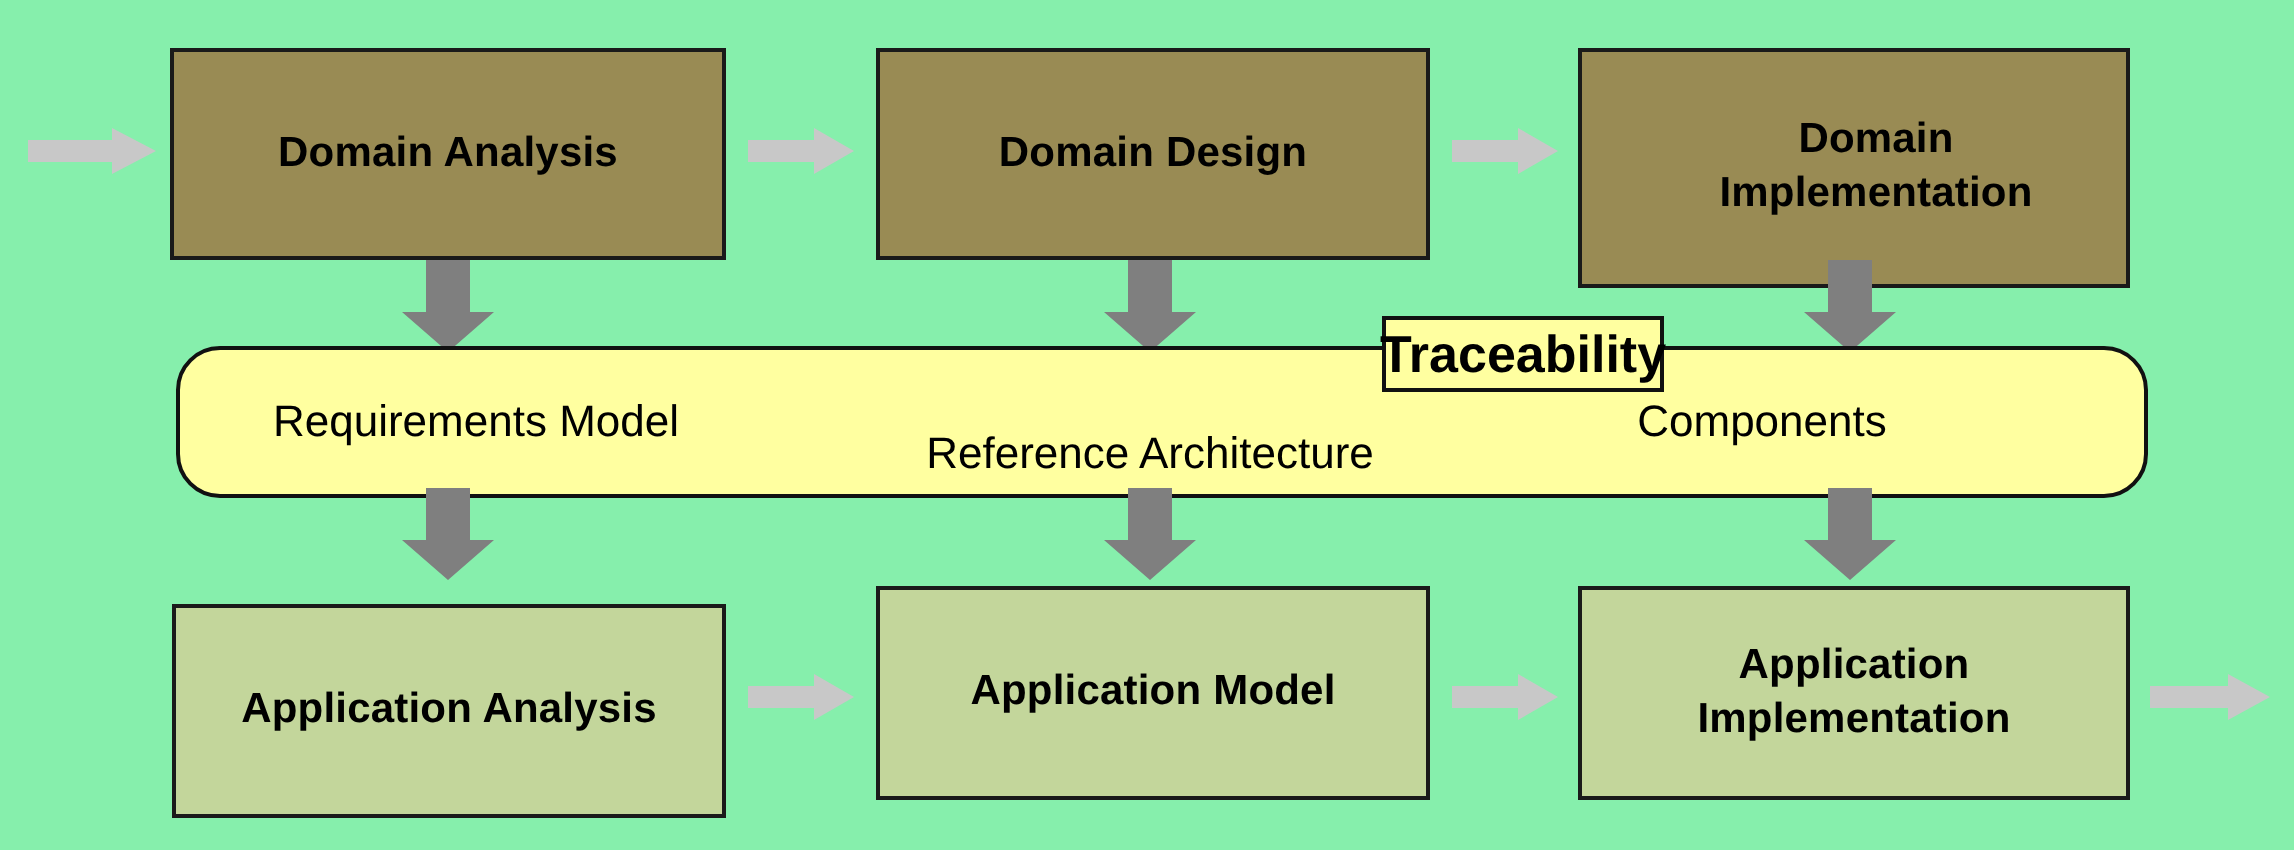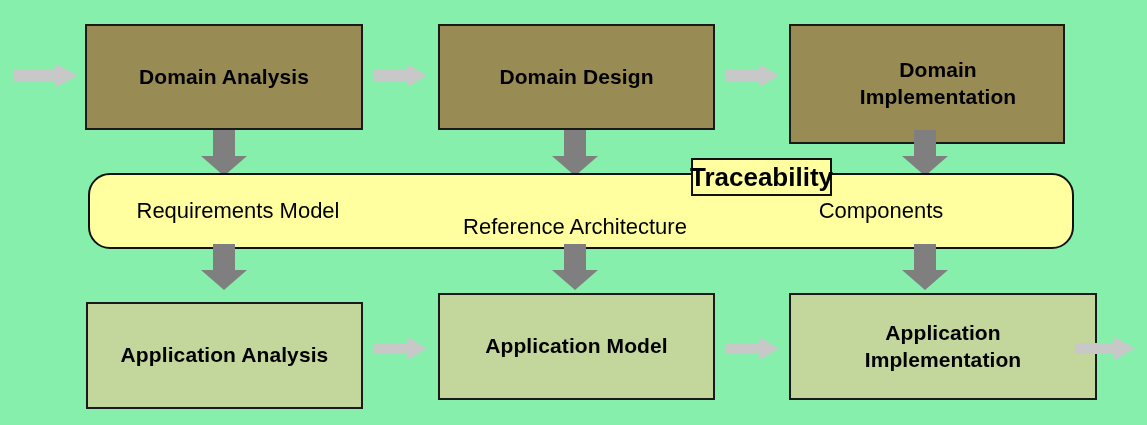--- a/index.html
+++ b/index.html
@@ -160,21 +160,21 @@
   </div>
 
   <div class="proc-box app" style="left:438px; top:293px; width:277px; height:107px;">Application Model</div>
 
   <div class="arrow" style="left:726px; top:337px; width:53px; height:23px;">
     <svg width="53" height="23" viewBox="0 0 53 23">
       <polygon points="0,6 33,6 33,0 53,11.5 33,23 33,17 0,17" fill="#c8c8c8"></polygon>
     </svg>
   </div>
 
-  <div class="proc-box app" style="left:789px; top:293px; width:308px; height:107px;">Application<br>Implementation</div>
+  <div class="proc-box app" style="left:789px; top:293px; width:276px; height:107px;">Application<br>Implementation</div>
 
   <div class="arrow" style="left:1075px; top:337px; width:60px; height:23px;">
     <svg width="60" height="23" viewBox="0 0 60 23">
       <polygon points="0,6 39,6 39,0 60,11.5 39,23 39,17 0,17" fill="#c8c8c8"></polygon>
     </svg>
   </div>
 
 </div>
 
 </body></html>

